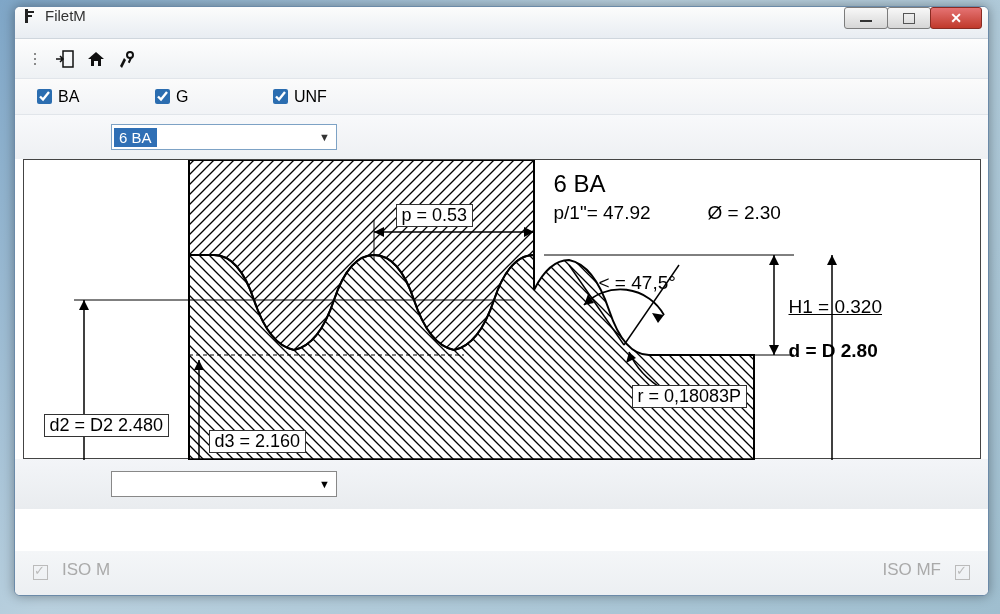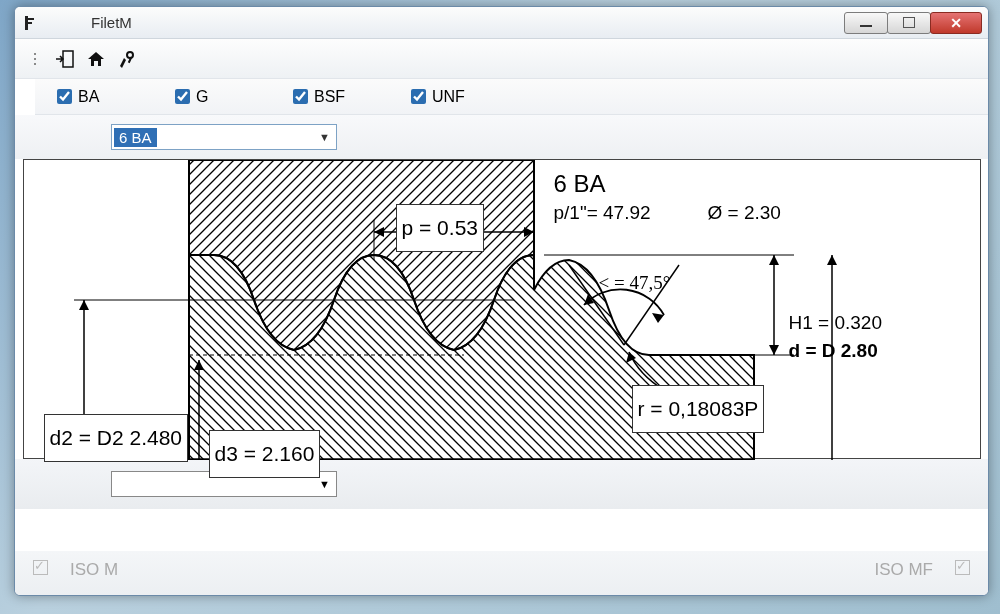--- a/index.html
+++ b/index.html
@@ -19,23 +19,21 @@
     border: 1px solid #6b8aa8;
     border-radius: 6px;
     box-shadow: 0 0 12px rgba(0,0,0,0.35);
     overflow: hidden;
   }
   .titlebar {
     height: 32px;
     background: linear-gradient(#fcfcfc, #e8edf2);
     border-bottom: 1px solid #cfd6dd;
     display: flex;
-    align-items: center;
     padding: 0 6px;
-    gap: 46px;
   }
   .titlebar .app-icon {
     width: 18px; height: 18px; margin-right: 6px;
     display: inline-flex; align-items: center; justify-content: center;
   }
   .titlebar .title { color: #333; font-size: 15px; }
   .winbtns {
     margin-left: auto;
     display: flex;
     gap: 0;
@@ -72,21 +70,20 @@
     display: inline-flex; align-items: center; justify-content: center;
   }
 
   .checkrow {
     height: 36px;
     display: flex; align-items: center;
     padding: 0 18px;
     gap: 0;
     background: linear-gradient(#fbfbfb, #f1f3f6);
     border-bottom: 1px solid #e1e5ea;
-    margin-left: 20px;
   }
   .chk {
     display: inline-flex; align-items: center;
     width: 118px;
     font-size: 16px;
   }
   .chk input[type=checkbox] {
     width: 15px; height: 15px; margin-right: 6px;
     accent-color: #2b6db0;
   }
@@ -120,22 +117,22 @@
     position: relative;
     width: 958px; height: 300px;
     margin: 0 auto;
     background: #fff;
     border: 1px solid #444;
   }
   .diagram-label {
     position: absolute;
     border: 1px solid #333;
     background: #fff;
-    padding: 11px 5px;
-    font-size: 21px;
+    padding: 0 5px;
+    font-size: 18px;
     white-space: nowrap;
   }
   .diagram-text {
     position: absolute;
     font-size: 19px;
     color: #000;
     white-space: nowrap;
   }
 
   .bottomrow {
@@ -157,21 +154,21 @@
     position: absolute;
     bottom: 0; left: 0; right: 0;
     height: 44px;
     display: flex; align-items: center;
     justify-content: space-between;
     padding: 0 18px 6px 18px;
     background: linear-gradient(#f4f6f8, #eceff2);
     color: #aaa;
     font-size: 17px;
   }
-  .footerrow .left, .footerrow .right { display: inline-flex; align-items: flex-start; gap: 22px; }
+  .footerrow .left, .footerrow .right { display: inline-flex; align-items: flex-end; gap: 14px; }
   .ghostchk {
     width: 15px; height: 15px; border: 1px solid #bbb; display: inline-block; position: relative;
   }
   .ghostchk::after {
     content: "✓"; position: absolute; top: -3px; left: 0; font-size: 13px; color: #bbb;
   }
 </style>
 </head>
 <body>
 
@@ -223,24 +220,20 @@
     <label class="chk">
       <input type="checkbox" checked="" style="">
       <span>BA</span>
     </label>
     <label class="chk">
       <input type="checkbox" checked="" style="">
       <span>G</span>
     </label>
     <label class="chk">
       <input type="checkbox" checked="" style="">
-      <span>BSF</span>
-    </label>
-    <label class="chk">
-      <input type="checkbox" checked="" style="">
       <span>UNF</span>
     </label>
   </div>
 
   <div class="dropdown-row">
     <div class="combo">
       <span class="sel">6 BA</span>
       <span class="arrow">▼</span>
     </div>
   </div>
@@ -307,23 +300,23 @@
       <path d="M808 95 l-5 10 h10 z" fill="#000"></path>
     </svg>
 
     
     <div class="diagram-text" style="left:530px; top:10px; font-size:24px; font-weight:500;">6 BA</div>
     <div class="diagram-text" style="left:530px; top:42px;">p/1"= 47.92</div>
     <div class="diagram-text" style="left:684px; top:42px;">Ø = 2.30</div>
 
     <div class="diagram-label" style="left:372px; top:44px;">p = 0.53</div>
 
-    <div class="diagram-text" style="left:575px; top:112px;font-family:Liberation Serif, serif;">&lt; = 47,5°</div>
-
-    <div class="diagram-text" style="left:765px; top:152px;">H1 = 0.320</div>
+    <div class="diagram-text" style="left:575px; top:112px;">&lt; = 47,5°</div>
+
+    <div class="diagram-text" style="left:765px; top:136px;text-decoration:underline;">H1 = 0.320</div>
     <div class="diagram-text" style="left:765px; top:180px;font-weight:bold;">d = D 2.80</div>
 
     <div class="diagram-label" style="left:20px; top:218px;margin-top:36px;">d2 = D2 2.480</div>
     <div class="diagram-label" style="left:185px; top:250px;margin-top:20px;">d3 = 2.160</div>
     <div class="diagram-label" style="left:608px; top:225px;text-align:center;">r = 0,18083P</div>
   </div>
 
   <div class="bottomrow">
     <div class="combo2">
       <span></span>

